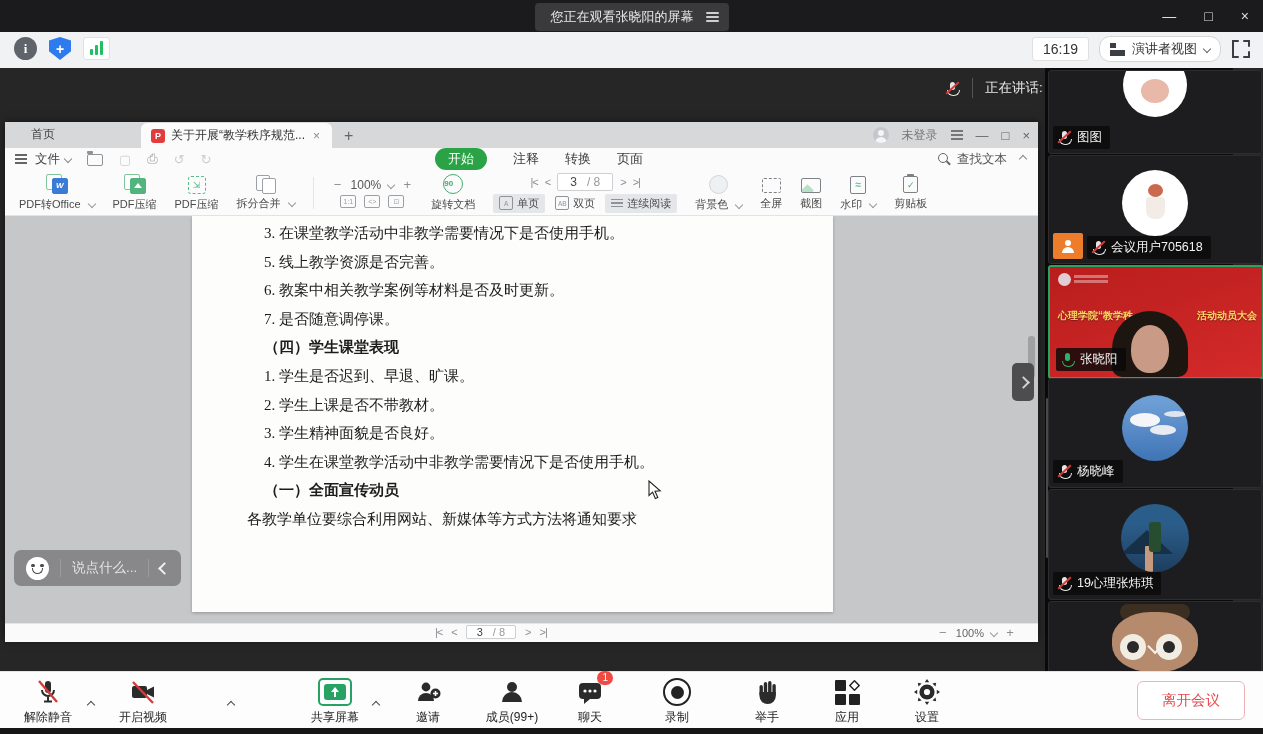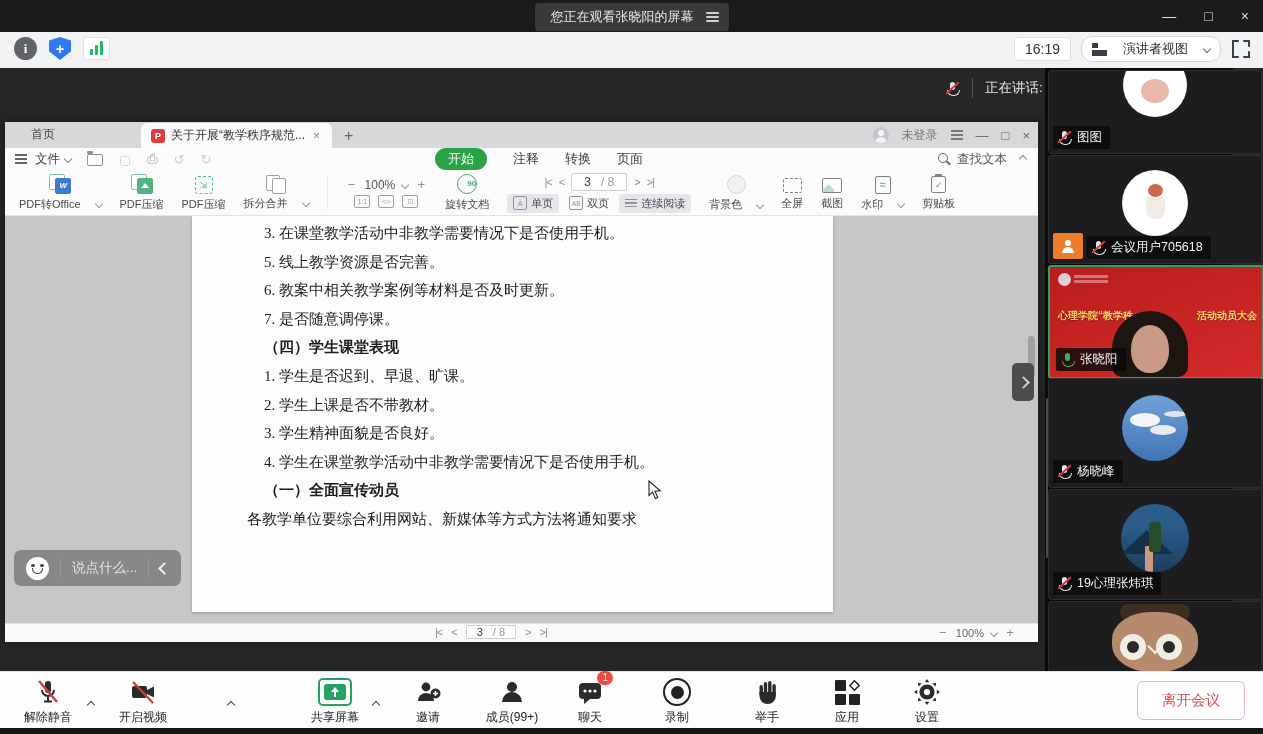--- a/index.html
+++ b/index.html
@@ -24,21 +24,21 @@
   .ic-info{width:23px;height:23px;border-radius:50%;background:#5f646a;color:#fff;font-size:13px;font-weight:bold;
            display:flex;align-items:center;justify-content:center;font-family:"Liberation Serif",serif}
   .ic-shield{width:22px;height:23px;background:#2e7bf0;clip-path:polygon(50% 0,100% 15%,100% 62%,50% 100%,0 62%,0 15%);
              color:#fff;font-size:14px;font-weight:bold;display:flex;align-items:center;justify-content:center}
   .ic-signal{width:27px;height:23px;background:#fff;border:1px solid #e0e0e0;border-radius:3px;display:flex;
              align-items:flex-end;justify-content:center;gap:2px;padding-bottom:4px;box-sizing:border-box}
   .ic-signal i{width:3px;background:#1fbf63;border-radius:1px}
   .tb-right{position:absolute;right:12px;top:4px;display:flex;gap:10px;align-items:center}
   .timebox{background:#fff;border:1px solid #e0e0e0;border-radius:3px;font-size:14px;color:#333;padding:3px 10px}
   .viewbtn{background:#fff;border:1px solid #d5d5d5;border-radius:11px;font-size:13px;color:#333;
-           padding:3px 10px;display:flex;align-items:center;gap:16px}
+           padding:3px 10px;display:flex;align-items:center;gap:7px}
   .ic-layout{width:15px;height:13px;position:relative}
   .ic-layout:before{content:"";position:absolute;left:0;top:0;width:6px;height:5px;background:#3a3f45}
   .ic-layout:after{content:"";position:absolute;left:0;bottom:0;width:15px;height:6px;background:#3a3f45}
 
   
   #stage{position:absolute;left:0;top:68px;width:1263px;height:603px;background:#262626}
   #speakbar{position:absolute;left:945px;top:10px;display:flex;align-items:center;gap:12px;color:#e9e9e9;font-size:13.5px}
   .spk-div{width:1px;height:20px;background:#555}
   .wmark{position:absolute;top:4px;opacity:.16}
   .wmark i{position:absolute;width:26px;height:26px;background:#cfd3d8;border-radius:6px;transform:rotate(45deg)}
@@ -79,39 +79,39 @@
   #ribbons{position:absolute;left:430px;top:0;height:22px;display:flex;align-items:center;gap:26px;font-size:13px;color:#3c3c3c}
   .rb-active{background:#2ba245;color:#fff;border-radius:11px;padding:2px 13px}
   #findbox{position:absolute;right:12px;top:0;height:22px;display:flex;align-items:center;gap:7px;color:#555;font-size:12.5px}
   .lens{position:relative;width:12px;height:12px}
   .lens:before{content:"";position:absolute;left:0;top:0;width:8px;height:8px;border:1.5px solid #666;border-radius:50%}
   .lens:after{content:"";position:absolute;left:8px;top:9px;width:5px;height:1.5px;background:#666;transform:rotate(45deg)}
 
   #ptools{position:relative;height:45px;background:#fbfbfc;border-bottom:1px solid #e2e3e5;display:flex;align-items:center;
           padding:0 14px;gap:18px;font-size:11px;color:#4a4a4a}
   .tcol{display:flex;flex-direction:column;align-items:center;gap:3px}
-  .tcol .lbl{display:flex;align-items:center;gap:15px;white-space:nowrap}
+  .tcol .lbl{display:flex;align-items:center;gap:8px;white-space:nowrap}
   .tico{width:22px;height:20px;position:relative}
   .pg{position:absolute;width:14px;height:14px;border:1.4px solid #b9bcc0;background:#fff;border-radius:2px}
   .pg.back{left:0;top:0;border-color:#7fc79b}
   .pg.front{left:6px;top:4px;display:flex;align-items:center;justify-content:center;font-size:8px;font-weight:bold}
   .pg.blue{background:#3a7bd5;border-color:#3a7bd5;color:#fff}
   .pg.green{background:#52b57e;border-color:#52b57e}
   .pg.green:after{content:"";width:0;height:0;border-left:4px solid transparent;border-right:4px solid transparent;border-bottom:5px solid #fff}
   .dashed{width:16px;height:16px;border:1.4px dashed #58b888;border-radius:3px;margin-top:2px;display:flex;align-items:center;justify-content:center;color:#58b888;font-size:9px}
   .twopg{position:relative;width:20px;height:18px}
   .twopg:before,.twopg:after{content:"";position:absolute;width:12px;height:14px;border:1.4px solid #9aa0a5;background:#fff;border-radius:2px}
   .twopg:before{left:0;top:0}.twopg:after{left:6px;top:3px}
   .zrow{display:flex;align-items:center;gap:7px;font-size:12px;color:#555}
   .zbtn{color:#8a8f94;font-size:13px;width:12px;text-align:center}
   .fitrow{display:flex;gap:8px}
   .fitbox{width:14px;height:11px;border:1.2px solid #9aa0a5;border-radius:2px;font-size:7px;color:#9aa0a5;
           display:flex;align-items:center;justify-content:center}
   .rot90{width:18px;height:18px;border:1.6px solid #43ad6d;border-radius:50%;color:#43ad6d;font-size:8px;font-weight:bold;
-         display:flex;align-items:center;justify-content:flex-end}
+         display:flex;align-items:center;justify-content:flex-start}
   .navtxt{color:#8a8f94;font-size:11px;letter-spacing:-1px}
   .pagebox{border:1px solid #ccd0d3;border-radius:2px;background:#fff;padding:1px 12px;display:flex;gap:10px;font-size:12px;color:#444}
   .pgray{color:#999}
   .vbtns{display:flex;gap:4px}
   .vbtn{display:flex;align-items:center;gap:4px;padding:2px 6px;border-radius:2px;white-space:nowrap}
   .vbtn.on{background:#e4e6e9}
   .mini{width:12px;height:12px;border:1.1px solid #8f9398;border-radius:2px;font-size:6.5px;color:#8f9398;
         display:flex;align-items:center;justify-content:center}
   .mini.lines{border:none;display:flex;flex-direction:column;justify-content:center;gap:2px}
   .mini.lines i{display:block;height:1.5px;background:#8f9398;width:12px}

